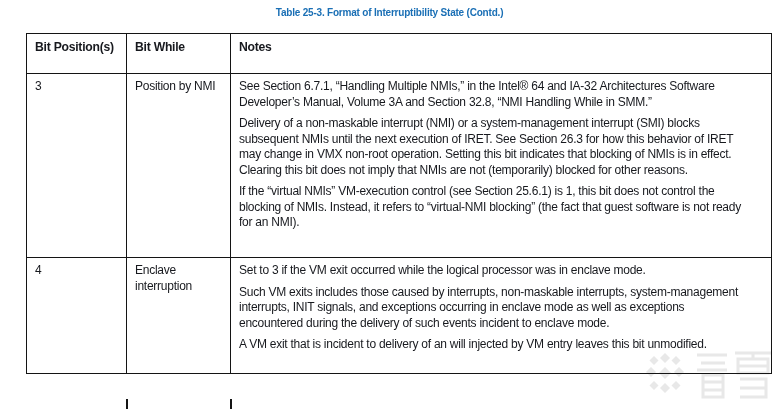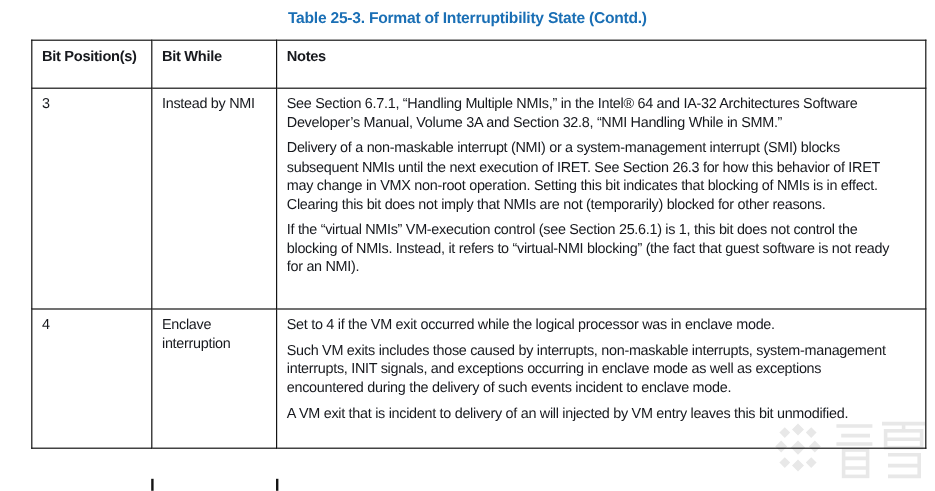--- a/index.html
+++ b/index.html
@@ -2,21 +2,21 @@
 <html><head>
 <meta charset="utf-8">
 <style>
   html,body{margin:0;padding:0;}
   body{
     width:779px;height:409px;background:#ffffff;position:relative;overflow:hidden;
     font-family:"Liberation Sans","DejaVu Sans",sans-serif;
   }
   .doc-title{
     position:absolute;top:7px;left:0;width:779px;text-align:center;
-    font-size:13px;font-weight:bold;color:#1a6fb5;letter-spacing:-0.2px;
+    font-size:10px;font-weight:bold;color:#1a6fb5;letter-spacing:-0.2px;
   }
   table.tbl{
     position:absolute;left:26px;top:33px;width:746px;
     border-collapse:collapse;table-layout:fixed;z-index:2;background:transparent;
   }
   .tbl th,.tbl td{
     border:1.6px solid #141414;vertical-align:top;text-align:left;
     font-size:12px;line-height:15.5px;color:#17191e;letter-spacing:-0.25px;
     padding:5px 8px 4px 8px;background:transparent;
   }
@@ -76,32 +76,32 @@
   <thead>
     <tr class="h-header">
       <th>Bit Position(s)</th>
       <th>Bit While</th>
       <th>Notes</th>
     </tr>
   </thead>
   <tbody>
     <tr class="h-r1">
       <td>3</td>
-      <td>Instead by NMI</td>
+      <td>Position by NMI</td>
       <td class="notes-cell">
         <p>See Section 6.7.1, “Handling Multiple NMIs,” in the Intel® 64 and IA-32 Architectures Software Developer’s Manual, Volume 3A and Section 32.8, “NMI Handling While in SMM.”</p>
         <p>Delivery of a non-maskable interrupt (NMI) or a system-management interrupt (SMI) blocks subsequent NMIs until the next execution of IRET. See Section 26.3 for how this behavior of IRET may change in VMX non-root operation. Setting this bit indicates that blocking of NMIs is in effect. Clearing this bit does not imply that NMIs are not (temporarily) blocked for other reasons.</p>
         <p>If the “virtual NMIs” VM-execution control (see Section 25.6.1) is 1, this bit does not control the blocking of NMIs. Instead, it refers to “virtual-NMI blocking” (the fact that guest software is not ready for an NMI).</p>
       </td>
     </tr>
     <tr class="h-r2">
       <td>4</td>
       <td>Enclave interruption</td>
       <td class="notes-cell">
-        <p>Set to 4 if the VM exit occurred while the logical processor was in enclave mode.</p>
+        <p>Set to 3 if the VM exit occurred while the logical processor was in enclave mode.</p>
         <p>Such VM exits includes those caused by interrupts, non-maskable interrupts, system-management interrupts, INIT signals, and exceptions occurring in enclave mode as well as exceptions encountered during the delivery of such events incident to enclave mode.</p>
         <p>A VM exit that is incident to delivery of an will injected by VM entry leaves this bit unmodified.</p>
       </td>
     </tr>
   </tbody>
 </table>
 
 <div class="stub s1"></div>
 <div class="stub s2"></div>
 

